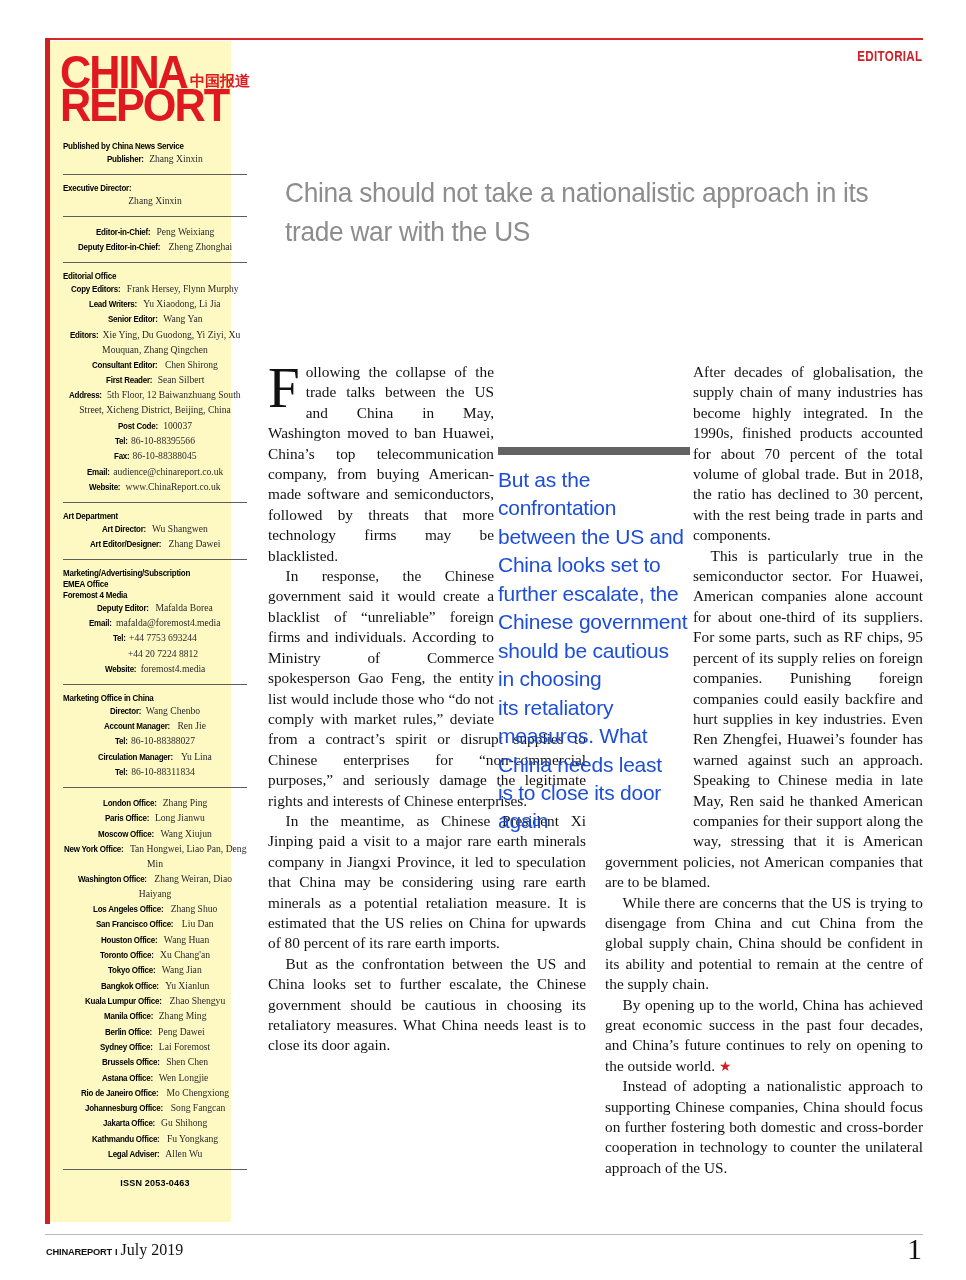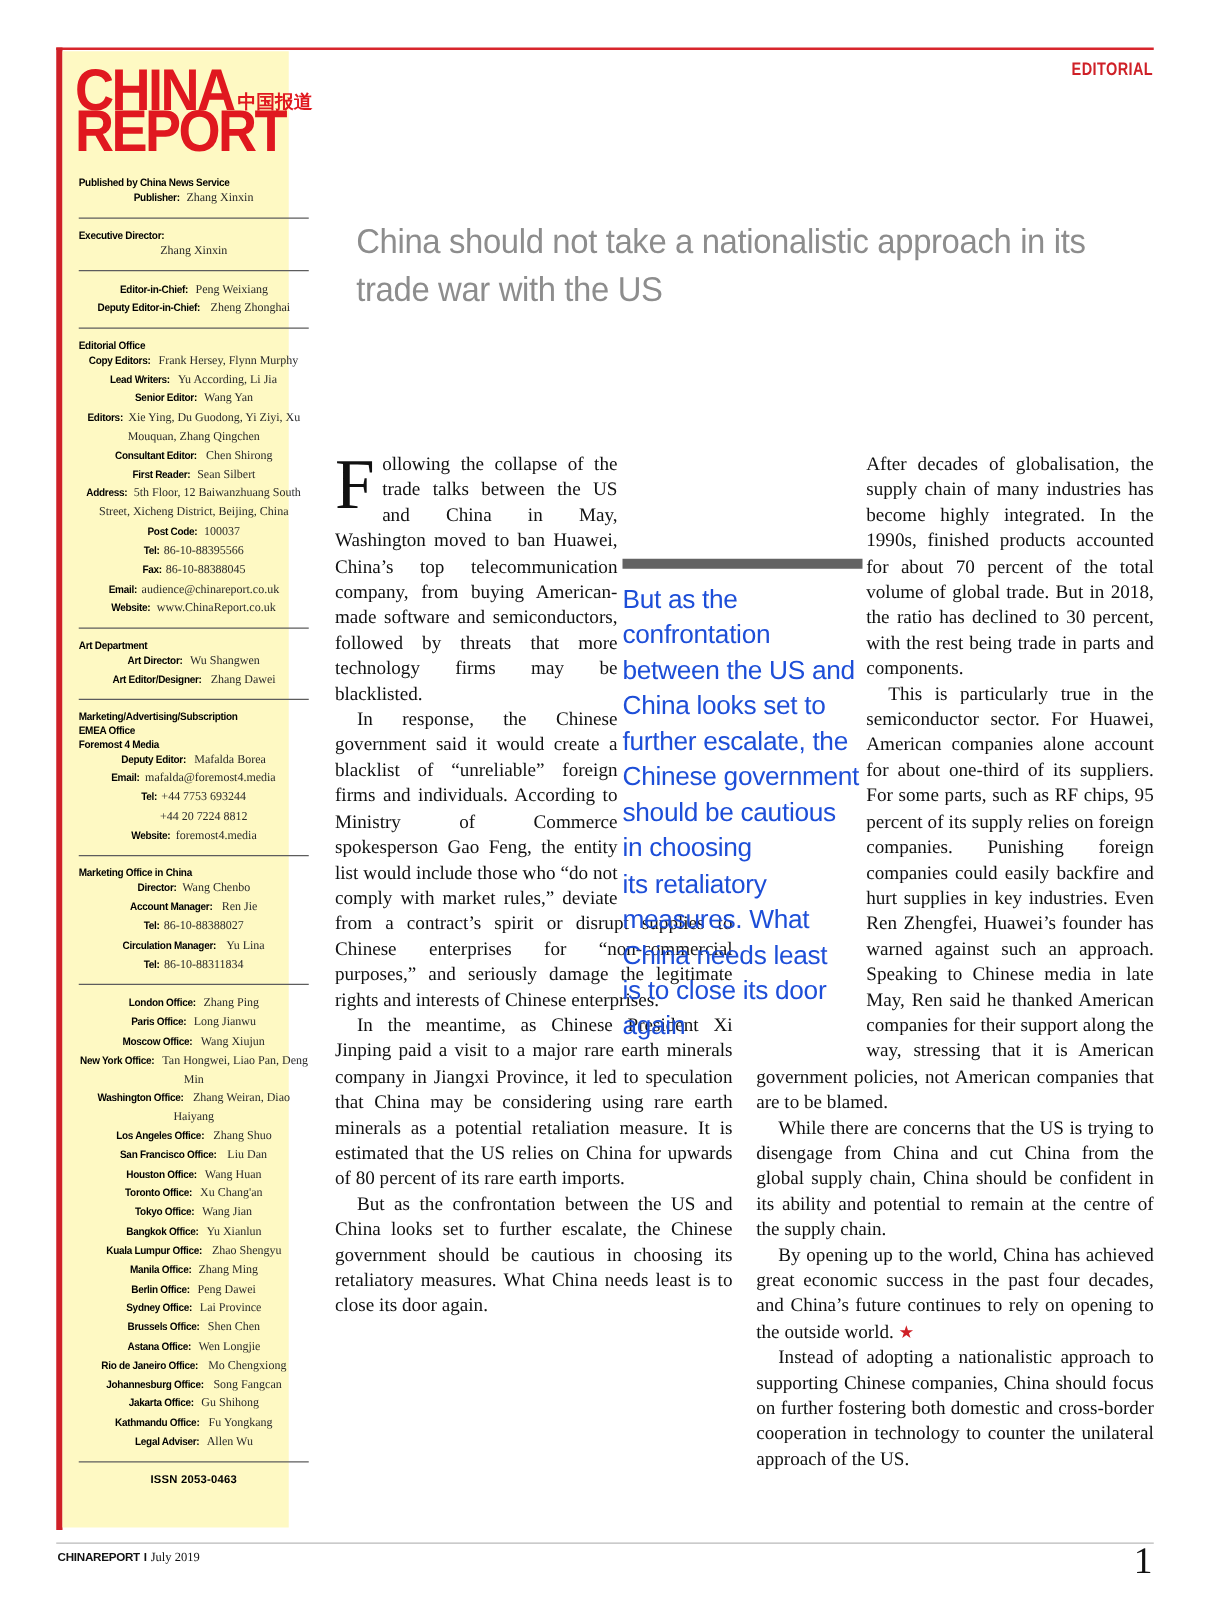--- a/index.html
+++ b/index.html
@@ -276,21 +276,21 @@
     font-size: 9.3px;
     color: #111;
   }
   .foot-left .fl-brand {
     font-weight: bold;
     letter-spacing: -0.2px;
   }
   .foot-left .fl-sep { margin: 0 3px; font-weight: bold; }
   .foot-left .fl-date {
     font-family: "Liberation Serif", serif;
-    font-size: 10px;
+    font-size: 16px;
   }
   .page-num {
     position: absolute;
     right: 44px;
     top: 1232px;
     font-family: "Liberation Serif", serif;
     font-size: 30px;
     color: #111;
   }
 </style>
@@ -331,21 +331,21 @@
       <div class="mast-sec">
         <div class="ml"><b>Editor-in-Chief:</b> <span class="val">Peng Weixiang</span></div>
         <div class="ml"><b>Deputy Editor-in-Chief:</b> <span class="val">Zheng Zhonghai</span></div>
       </div>
 
       <div class="mast-rule"></div>
 
       <div class="mast-sec">
         <div class="mast-head-only">Editorial Office</div>
         <div class="ml"><b>Copy Editors:</b> <span class="val">Frank Hersey, Flynn Murphy</span></div>
-        <div class="ml"><b>Lead Writers:</b> <span class="val">Yu According, Li Jia</span></div>
+        <div class="ml"><b>Lead Writers:</b> <span class="val">Yu Xiaodong, Li Jia</span></div>
         <div class="ml"><b>Senior Editor:</b> <span class="val">Wang Yan</span></div>
         <div class="ml"><b>Editors:</b> <span class="val">Xie Ying, Du Guodong, Yi Ziyi, Xu Mouquan, Zhang Qingchen</span></div>
         <div class="ml"><b>Consultant Editor:</b> <span class="val">Chen Shirong</span></div>
         <div class="ml"><b>First Reader:</b> <span class="val">Sean Silbert</span></div>
         <div class="ml"><b>Address:</b> <span class="val">5th Floor, 12 Baiwanzhuang South Street, Xicheng District, Beijing, China</span></div>
         <div class="ml"><b>Post Code:</b> <span class="val">100037</span></div>
         <div class="ml"><b>Tel:</b> <span class="val">86-10-88395566</span></div>
         <div class="ml"><b>Fax:</b> <span class="val">86-10-88388045</span></div>
         <div class="ml"><b>Email:</b> <span class="val">audience@chinareport.co.uk</span></div>
         <div class="ml"><b>Website:</b> <span class="val">www.ChinaReport.co.uk</span></div>
@@ -393,21 +393,21 @@
           <div class="ml"><b>Washington Office:</b> <span class="val">Zhang Weiran, Diao Haiyang</span></div>
           <div class="ml"><b>Los Angeles Office:</b> <span class="val">Zhang Shuo</span></div>
           <div class="ml"><b>San Francisco Office:</b> <span class="val">Liu Dan</span></div>
           <div class="ml"><b>Houston Office:</b> <span class="val">Wang Huan</span></div>
           <div class="ml"><b>Toronto Office:</b> <span class="val">Xu Chang'an</span></div>
           <div class="ml"><b>Tokyo Office:</b> <span class="val">Wang Jian</span></div>
           <div class="ml"><b>Bangkok Office:</b> <span class="val">Yu Xianlun</span></div>
           <div class="ml"><b>Kuala Lumpur Office:</b> <span class="val">Zhao Shengyu</span></div>
           <div class="ml"><b>Manila Office:</b> <span class="val">Zhang Ming</span></div>
           <div class="ml"><b>Berlin Office:</b> <span class="val">Peng Dawei</span></div>
-          <div class="ml"><b>Sydney Office:</b> <span class="val">Lai Province</span></div>
+          <div class="ml"><b>Sydney Office:</b> <span class="val">Lai Foremost</span></div>
           <div class="ml"><b>Brussels Office:</b> <span class="val">Shen Chen</span></div>
           <div class="ml"><b>Astana Office:</b> <span class="val">Wen Longjie</span></div>
           <div class="ml"><b>Rio de Janeiro Office:</b> <span class="val">Mo Chengxiong</span></div>
           <div class="ml"><b>Johannesburg Office:</b> <span class="val">Song Fangcan</span></div>
           <div class="ml"><b>Jakarta Office:</b> <span class="val">Gu Shihong</span></div>
           <div class="ml"><b>Kathmandu Office:</b> <span class="val">Fu Yongkang</span></div>
           <div class="ml"><b>Legal Adviser:</b> <span class="val">Allen Wu</span></div>
         </div>
 
       <div class="mast-rule"></div>

